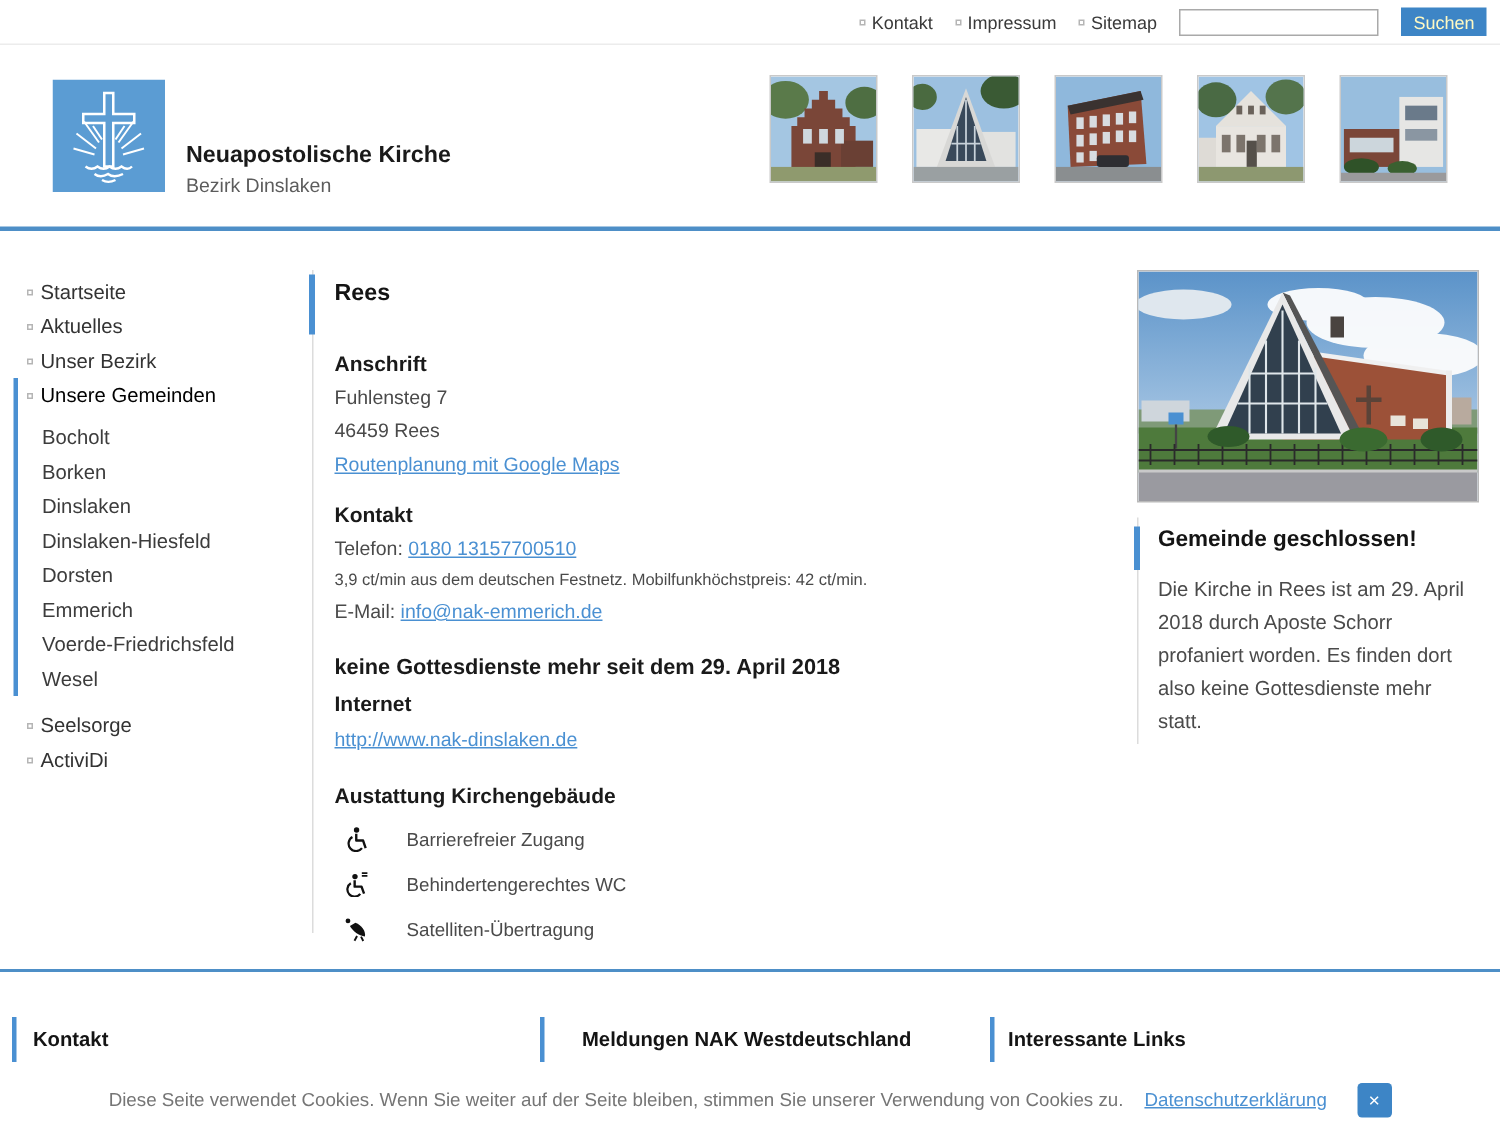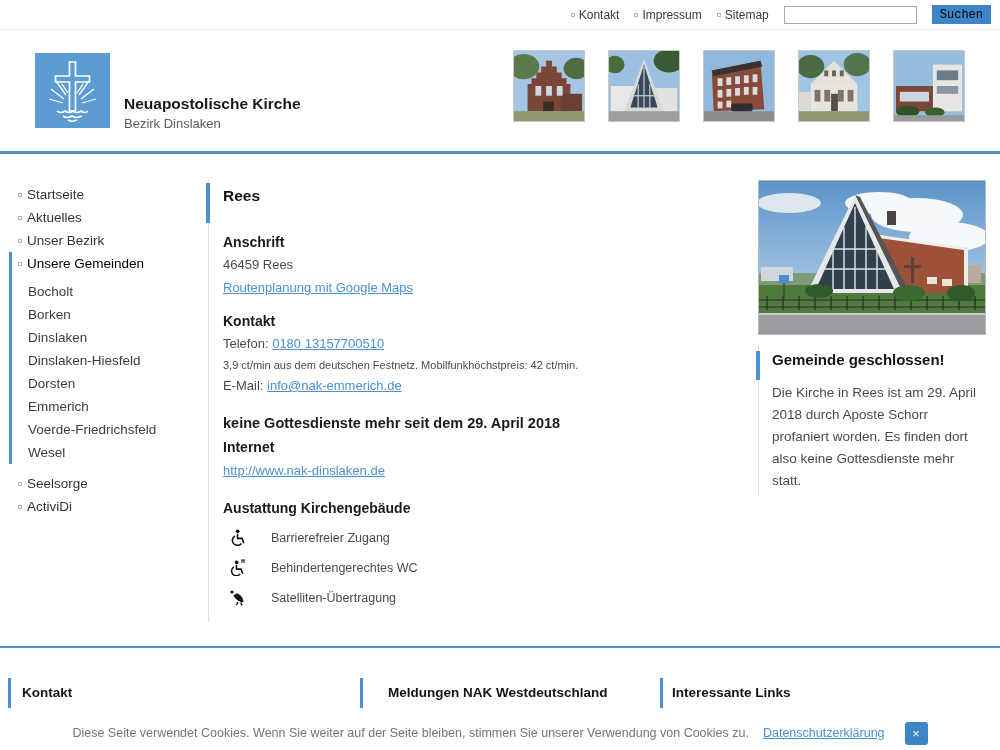--- a/index.html
+++ b/index.html
@@ -4,21 +4,21 @@
 <style>
   * { margin:0; padding:0; box-sizing:border-box; }
   html,body { width:1000px; height:750px; background:#fff; font-family:"Liberation Sans", sans-serif; }
   .page { position:relative; width:1000px; height:750px; overflow:hidden; background:#fff; }
 
   
   .topbar { position:absolute; top:0; left:0; width:1000px; height:30px; border-bottom:1px solid #ececec; display:flex; align-items:center; justify-content:flex-end; padding-right:9px; gap:15px; }
   .toplink { display:flex; align-items:center; gap:4px; font-size:12px; color:#3a3a3a; text-decoration:none; cursor:pointer; }
   .sq { width:4px; height:4px; border:1px solid #b5b5b5; display:inline-block; }
   .search-input { width:133px; height:18px; border:1px solid #a9a9a9; font-size:12px; padding:0 4px; outline:none; }
-  .search-btn { height:19px; padding:0 8px; background:#3d85c6; color:#000000; border:none; font-size:12px; cursor:pointer; font-family:Liberation Mono, monospace; }
+  .search-btn { height:19px; padding:0 8px; background:#3d85c6; color:#fef9c3; border:none; font-size:12px; cursor:pointer; font-family:Liberation Sans, sans-serif; }
 
   
   .logo { position:absolute; left:35px; top:53px; width:75px; height:75px; }
   .brand-title { position:absolute; left:124px; top:95px; font-size:15.5px; font-weight:bold; color:#1a1a1a; }
   .brand-sub { position:absolute; left:124px; top:116px; font-size:13px; color:#5c5c5c; }
   .thumbs { position:absolute; left:513px; top:50px; display:flex; gap:23px; }
   .thumb { width:72px; height:72px; border:1px solid #c9c9c9; background:#fff; }
   .thumb svg { display:block; }
   .blue-rule { position:absolute; left:0; top:151px; width:1000px; height:3px; background:#4e8fc7; }
 
@@ -268,20 +268,21 @@
         </div>
     </div>
   </nav>
 
   <main class="content">
     <div class="content-accent"></div>
     <h1 class="page-title">Rees</h1>
 
     <div class="sec-anschrift">
       <div class="sec-h">Anschrift</div>
+      <div class="bodyline">Fuhlensteg 7</div>
       <div class="bodyline">46459 Rees</div>
       <div class="linkline"><a class="link">Routenplanung mit Google Maps</a></div>
     </div>
 
     <div class="sec-kontakt">
       <div class="sec-h">Kontakt</div>
       <div class="bodyline"><span>Telefon: </span><a class="link">0180 13157700510</a></div>
       <div class="fineprint">3,9 ct/min aus dem deutschen Festnetz. Mobilfunkhöchstpreis: 42 ct/min.</div>
       <div class="bodyline"><span>E-Mail: </span><a class="link">info@nak-emmerich.de</a></div>
     </div>

